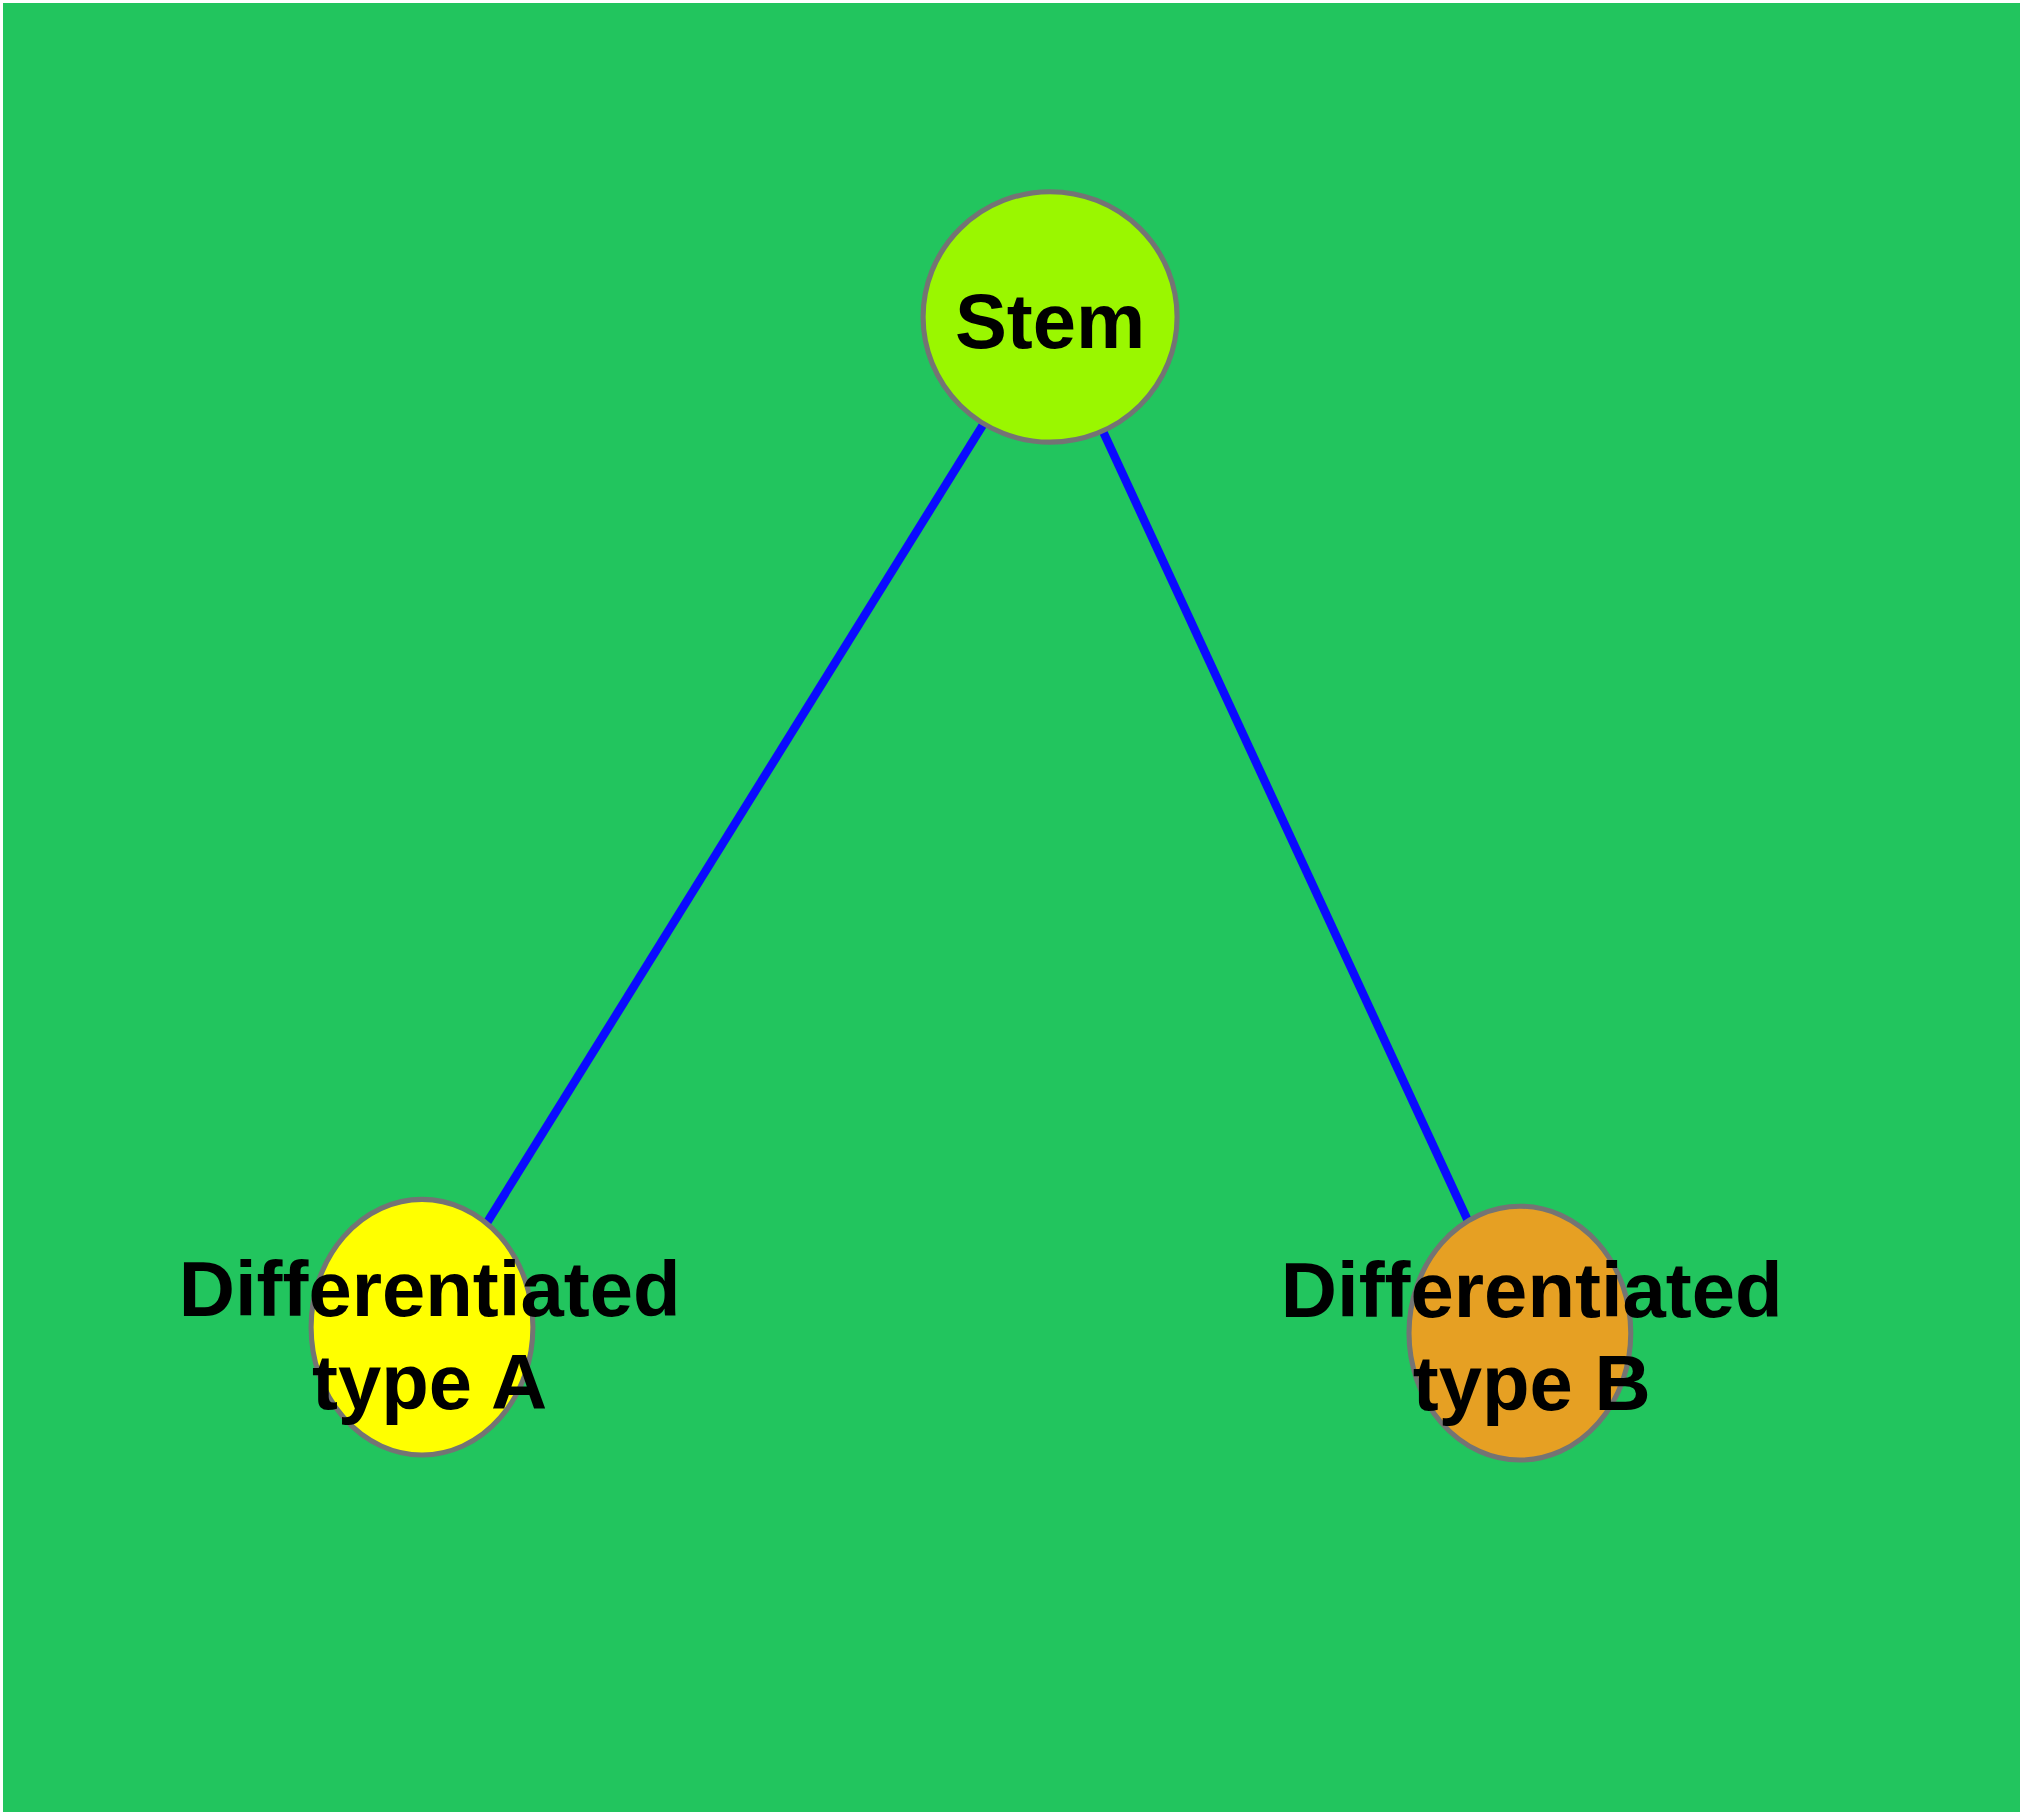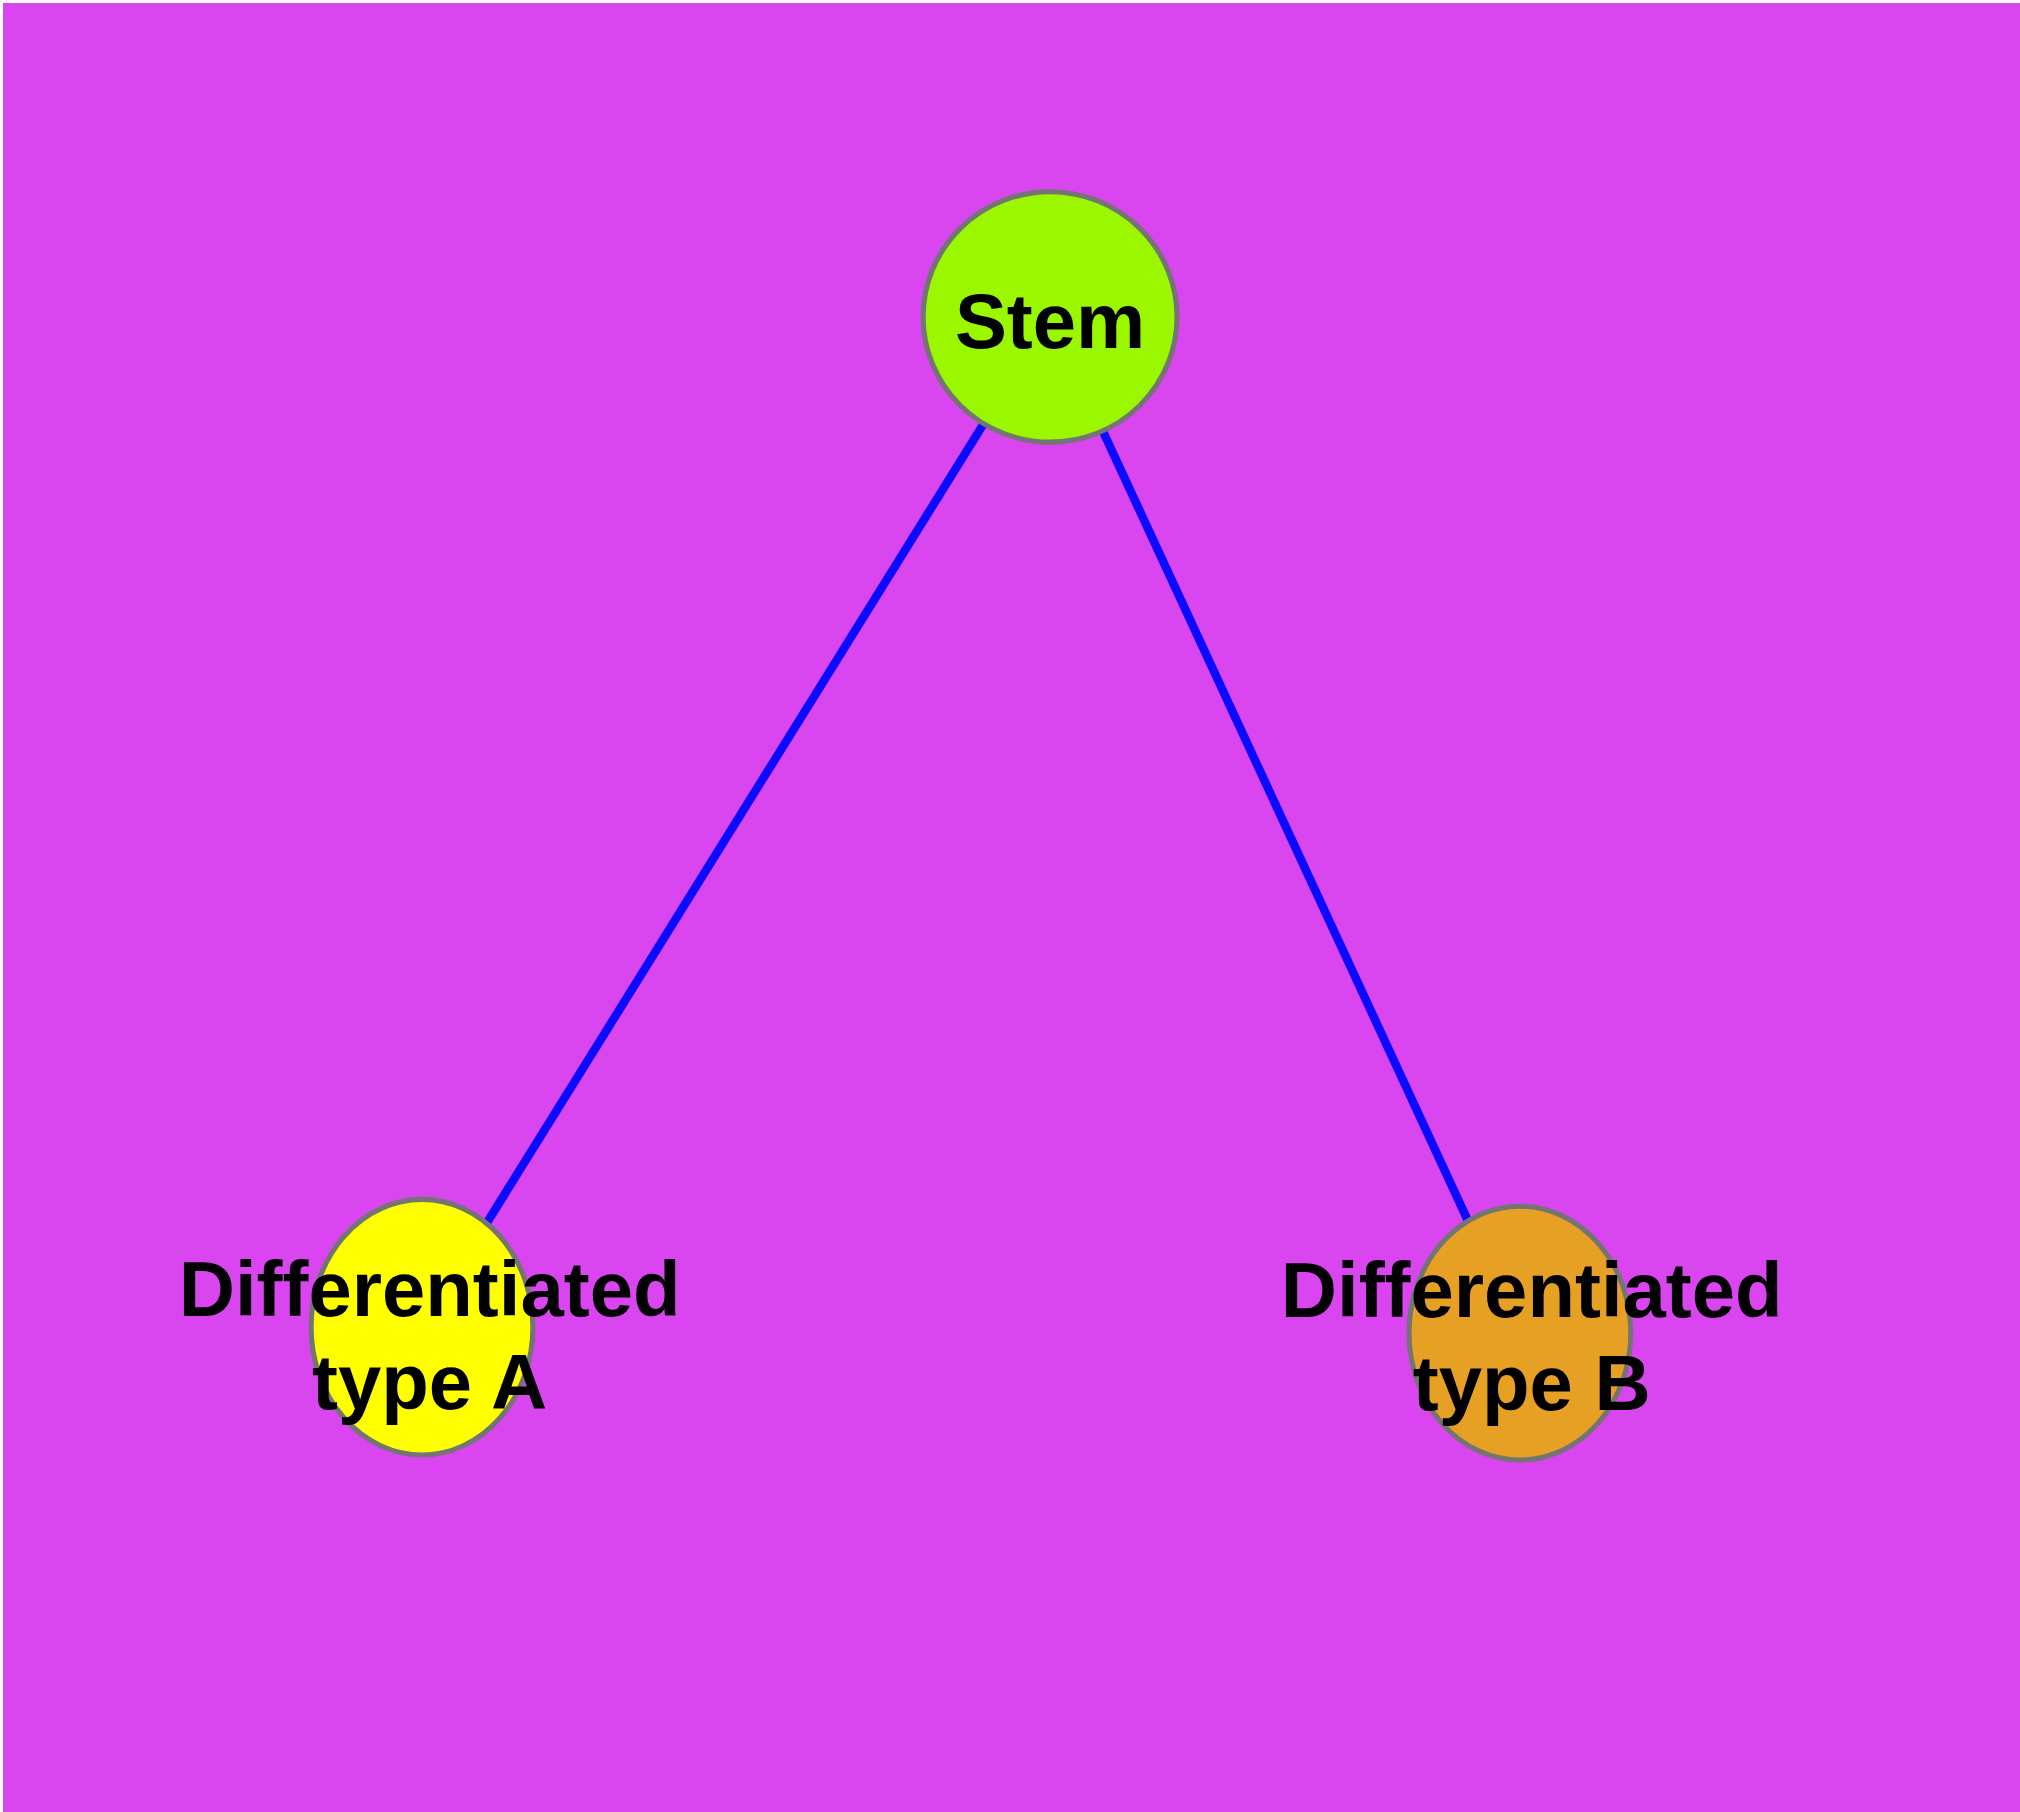--- a/index.html
+++ b/index.html
@@ -15,21 +15,21 @@
     width: 2021px;
     height: 1812px;
     background: #ffffff;
   }
   .canvas {
     position: absolute;
     left: 2.5px;
     top: 3.4px;
     width: 2018px;
     height: 1809px;
-    background: #d946ef;
+    background: #22c55e;
   }
   .canvas svg {
     display: block;
     width: 100%;
     height: 100%;
   }
   .edge {
     stroke-width: 10;
     stroke-linecap: butt;
     fill: none;

